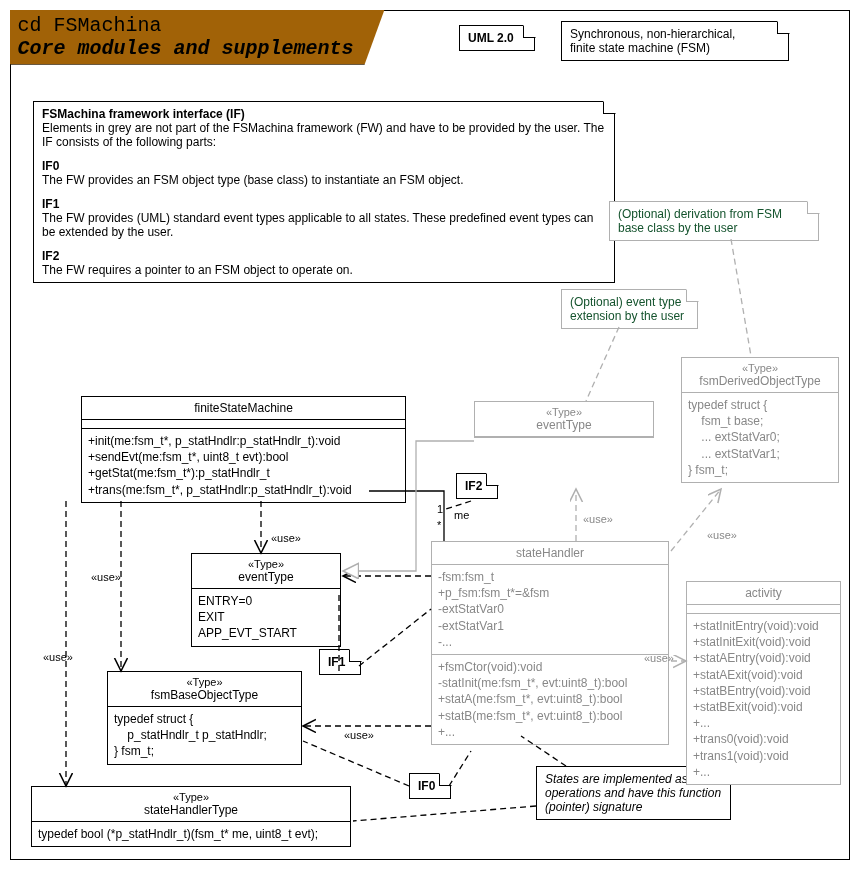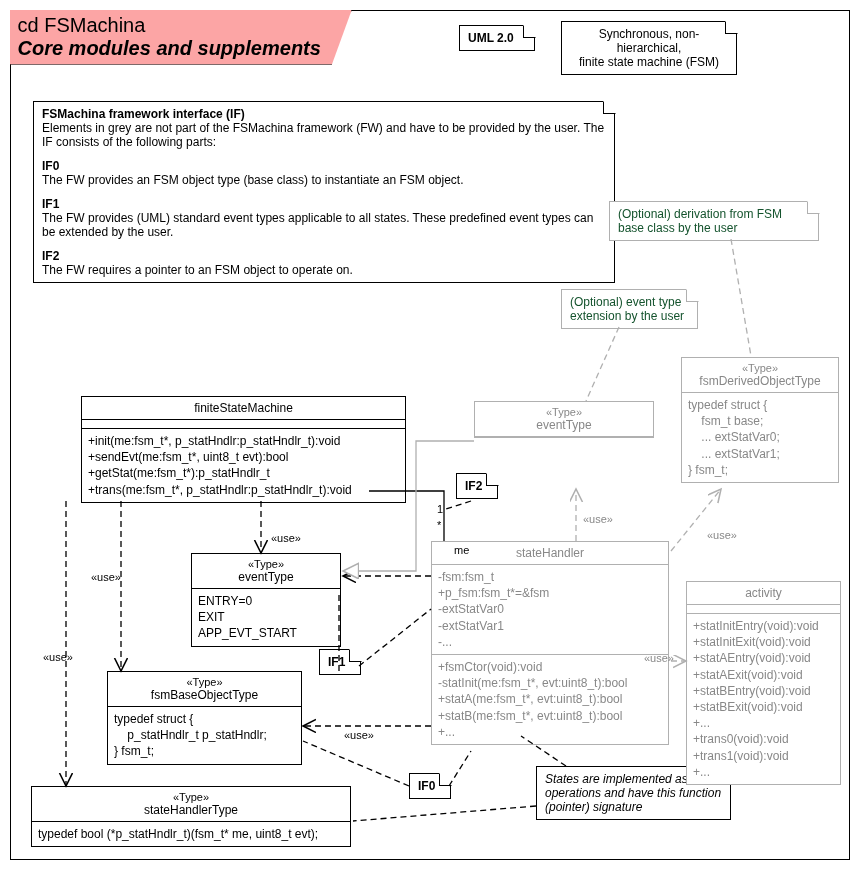--- a/index.html
+++ b/index.html
@@ -22,22 +22,23 @@
     border: 1.5px solid #000;
   }
   .frame-tab {
     position: absolute;
     left: -1.5px;
     top: -1.5px;
     border: 1.5px solid #000;
     border-top: none;
     border-left: none;
     padding: 4px 30px 4px 8px;
-    background: #fca5a5;
+    background: #a16207;
     clip-path: polygon(0 0, 100% 0, calc(100% - 20px) 100%, 0 100%);
+    font-family: Liberation Mono, monospace;
   }
   .frame-title1 { font-size: 20px; font-weight: normal; }
   .frame-title2 { font-size: 20px; font-style: italic; font-weight: bold; }
   .note {
     position: absolute;
     border: 1.5px solid #000;
     background: #fff;
     padding: 5px 8px;
     font-size: 12px;
   }
@@ -98,21 +99,21 @@
 <body>
 
 <div class="frame">
 
   <div class="frame-tab">
     <div class="frame-title1">cd FSMachina</div>
     <div class="frame-title2">Core modules and supplements</div>
   </div>
 
   <div class="note" style="left:448px; top:14px; width:76px; font-weight:bold;">UML 2.0</div>
-  <div class="note" style="left:550px; top:10px; width:176px; white-space:pre-line;text-align:center;">Synchronous, non-hierarchical,
+  <div class="note" style="left:550px; top:10px; width:228px; white-space:pre-line;">Synchronous, non-hierarchical,
 finite state machine (FSM)</div>
 
   <div class="note" style="left:22px; top:90px; width:582px;">
     <div class="sec-h">FSMachina framework interface (IF)</div>
     <div>Elements in grey are not part of the FSMachina framework (FW) and have to be provided by the user.  The IF consists of the following parts:</div>
     <div class="sec-h">IF0</div>
     <div>The FW provides an FSM object type (base class) to instantiate an FSM object.</div>
     <div class="sec-h">IF1</div>
     <div>The FW provides (UML) standard event types applicable to all states.  These predefined event types can be extended by the user.</div>
     <div class="sec-h">IF2</div>
@@ -220,21 +221,21 @@
 
   <span style="position:absolute; left:80px; top:560px; font-size:11px;">«use»</span>
   <span style="position:absolute; left:32px; top:640px; font-size:11px;">«use»</span>
   <span style="position:absolute; left:260px; top:521px; font-size:11px;">«use»</span>
   <span style="position:absolute; left:333px; top:718px; font-size:11px;">«use»</span>
   <span style="position:absolute; left:572px; top:502px; font-size:11px; color:#888;">«use»</span>
   <span style="position:absolute; left:696px; top:518px; font-size:11px; color:#888;">«use»</span>
   <span style="position:absolute; left:633px; top:641px; font-size:11px; color:#888;">«use»</span>
   <span style="position:absolute; left:426px; top:492px; font-size:11px;">1</span>
   <span style="position:absolute; left:426px; top:508px; font-size:11px;">*</span>
-  <span style="position:absolute; left:443px; top:498px; font-size:11px;margin-top:35px;">me</span>
+  <span style="position:absolute; left:443px; top:498px; font-size:11px;">me</span>
 
   <svg class="overlay">
     <defs>
       <marker id="arr" markerWidth="12" markerHeight="12" refX="10" refY="5" orient="auto">
         <path d="M0,0 L10,5 L0,10" fill="none" stroke="#000" stroke-width="1.2"></path>
       </marker>
       <marker id="arrg" markerWidth="12" markerHeight="12" refX="10" refY="5" orient="auto">
         <path d="M0,0 L10,5 L0,10" fill="none" stroke="#b0b0b0" stroke-width="1.2"></path>
       </marker>
       <marker id="tri" markerWidth="14" markerHeight="14" refX="12" refY="6" orient="auto">

